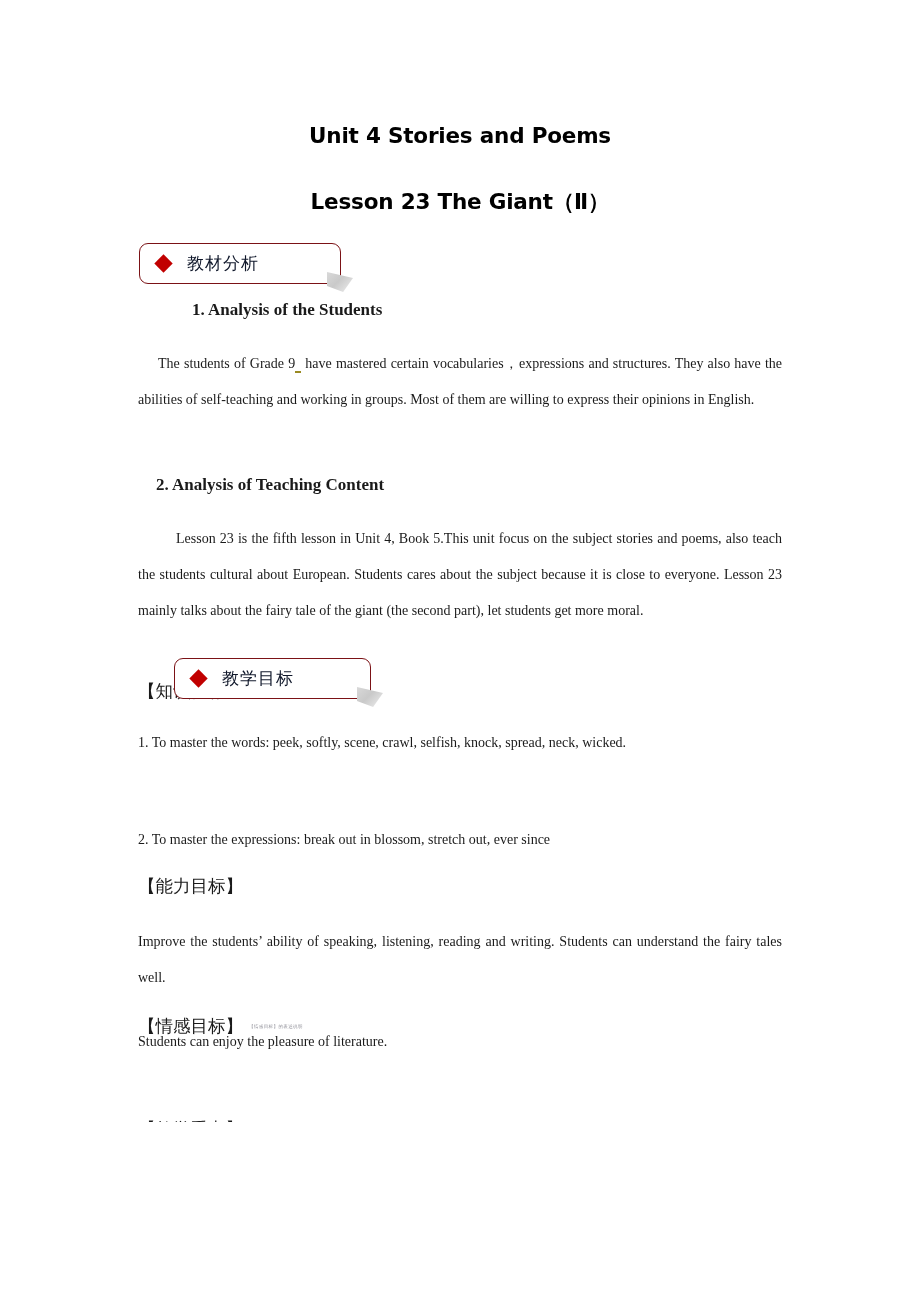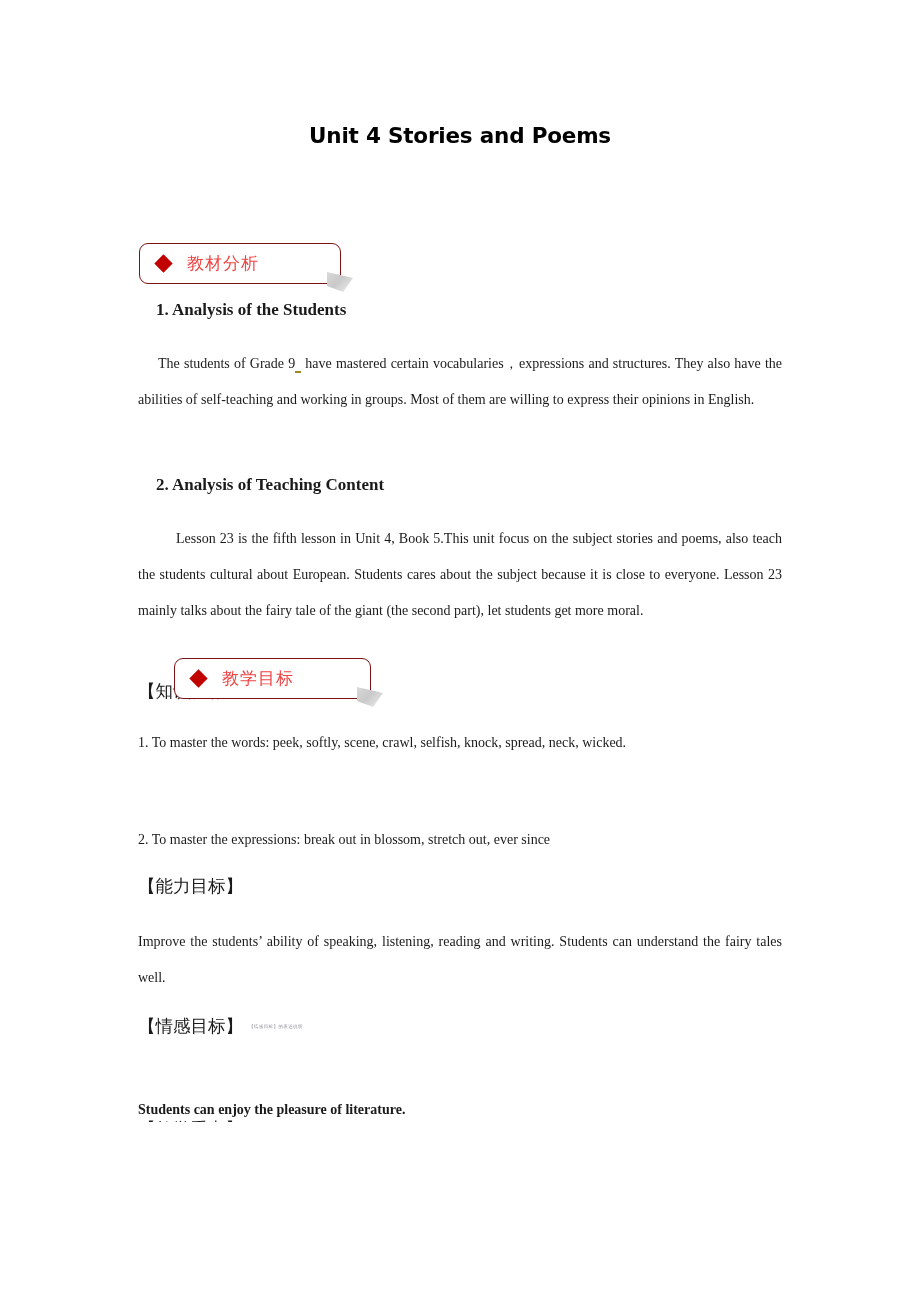--- a/index.html
+++ b/index.html
@@ -61,21 +61,21 @@
     height: 13px;
     background: #c10000;
     transform: rotate(45deg);
     margin-left: 17px;
     flex: none;
   }
   .label-text {
     font-family: "DejaVu Sans", "Liberation Sans", sans-serif;
     font-size: 17px;
     font-weight: normal;
-    color: #ef4444;
+    color: #0f172a;
     margin-left: 17px;
     letter-spacing: 1px;
     white-space: nowrap;
   }
   #box-jiaocai { left: 139px; top: 243px; width: 202px; height: 41px; }
   #box-mubiao  { left: 137px; top: 658px; width: 197px; height: 41px; margin-left: 37px; }
 
   
   .txt {
     position: absolute;
@@ -136,28 +136,29 @@
     color: #701a75;
     margin-top: 26px;
   }
 </style>
 </head>
 <body>
 
 <div class="page">
 
   <div class="doc-title" id="title-main">Unit 4 Stories and Poems</div>
+  <div class="doc-title" id="title-sub">Lesson 23 The Giant（Ⅱ）</div>
 
   <div class="label-box" id="box-jiaocai">
     <span class="diamond"></span>
     <span class="label-text">教材分析</span>
     <span class="shadow-flag"></span>
   </div>
 
-  <div class="txt heading nj" style="top:299px;">1. Analysis of the Students</div>
+  <div class="txt heading nj" style="top:299px;margin-left:36px;">1. Analysis of the Students</div>
 
   <div class="txt indent-1" style="top:346px;"><span>The students of Grade 9</span><span class="mark-underline"></span> <span>have mastered certain vocabularies，expressions and structures. They also have the abilities of self-teaching and working in groups. Most of them are willing to express their opinions in English.</span></div>
 
   <div class="txt heading nj" style="top:474px;">2. Analysis of Teaching Content</div>
 
   <div class="txt indent-2" style="top:521px;">Lesson 23 is the fifth lesson in Unit 4, Book 5.This unit focus on the subject stories and poems, also teach the students cultural about European. Students cares about the subject because it is close to everyone. Lesson 23 mainly talks about the fairy tale of the giant (the second part), let students get more moral.</div>
 
   <div class="txt cn-head nj" id="txt-zhishi">【知识目标】</div>
 
   <div class="label-box" id="box-mubiao">
@@ -169,19 +170,19 @@
   <div class="txt" style="top:725px;">1. To master the words: peek, softly, scene, crawl, selfish, knock, spread, neck, wicked.</div>
 
   <div class="txt nj" style="top:822px;">2. To master the expressions: break out in blossom, stretch out, ever since</div>
 
   <div class="txt cn-head nj" style="top:875px;">【能力目标】</div>
 
   <div class="txt" style="top:924px;">Improve the students’ ability of speaking, listening, reading and writing. Students can understand the fairy tales well.</div>
 
   <div class="txt cn-head nj" style="top:1015px;"><span>【情感目标】</span><span class="tiny-artifact">【情感目标】的表述说明</span></div>
 
-  <div class="txt nj" style="top:1092px;font-weight:bold;">Students can enjoy the pleasure of literature.</div>
+  <div class="txt nj" style="top:1024px;">Students can enjoy the pleasure of literature.</div>
 
   <div class="txt cn-head nj" style="top:1118px;">【教学重点】</div>
 
   <div class="footer">第 1 页</div>
 
 </div>
 
 </body></html>

